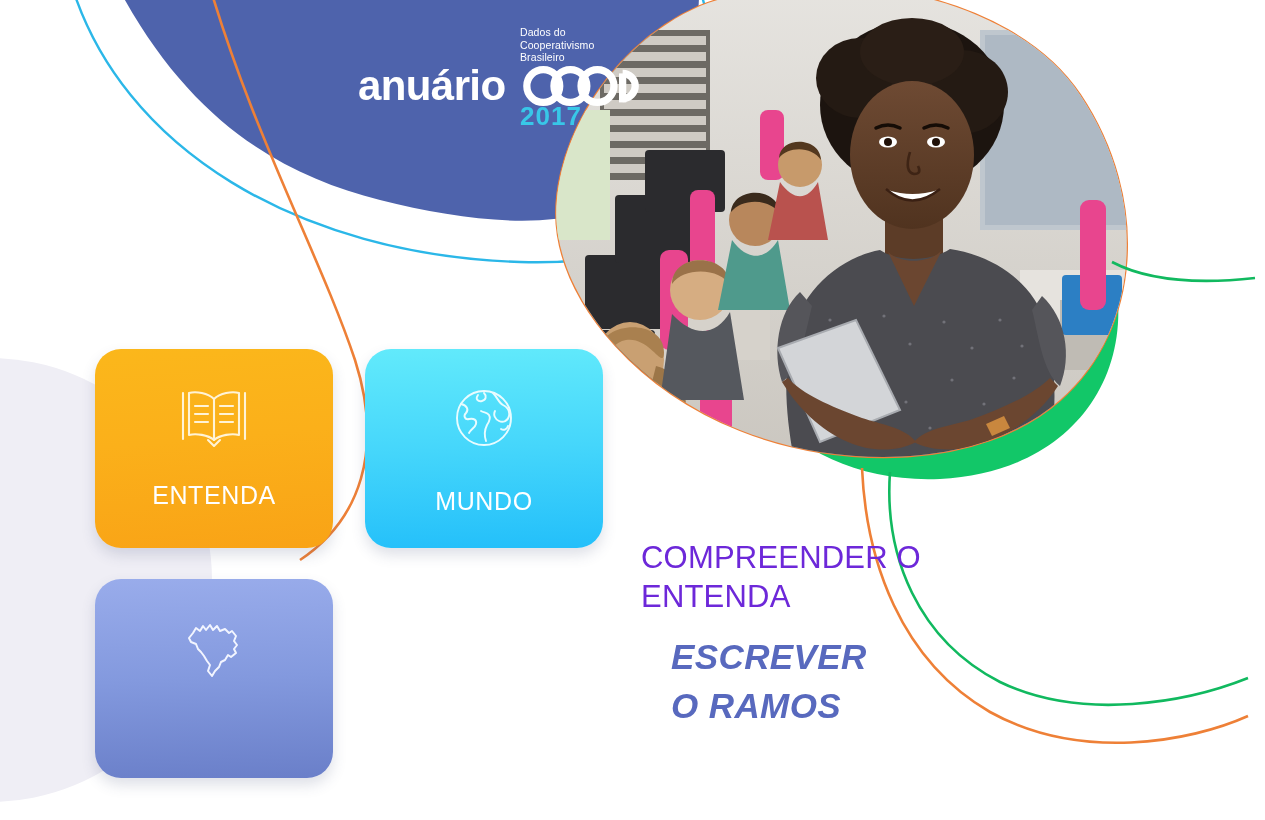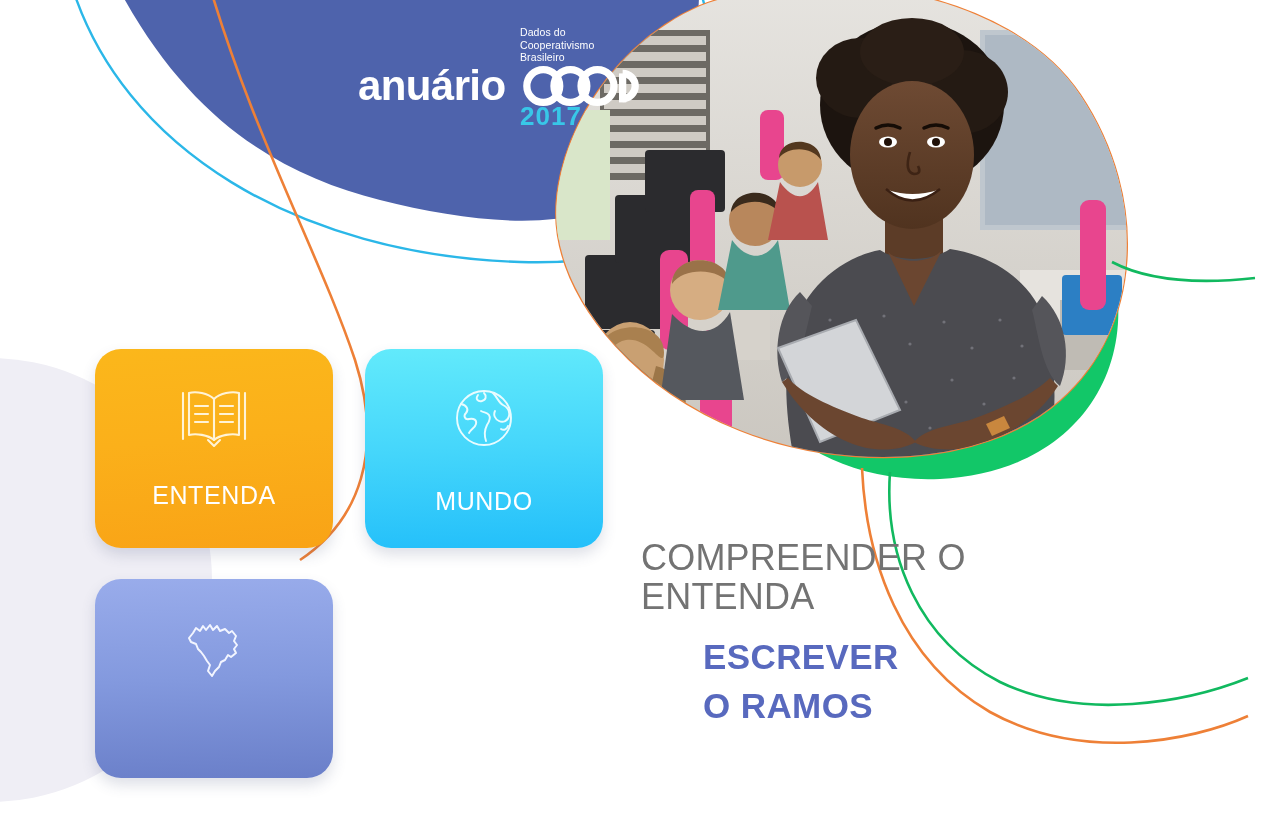--- a/index.html
+++ b/index.html
@@ -124,34 +124,35 @@
   }
 
   
   .headline {
     position: absolute;
     left: 641px; top: 538px;
     width: 420px;
     z-index: 5;
   }
   .headline-light {
-    font-size: 36px;
+    font-size: 31px;
     line-height: 39px;
-    color: #737373;
+    color: #6d28d9;
     font-weight: 400;
     letter-spacing: .2px;
   }
   .headline-bold {
     margin-top: 16px;
-    margin-left: 62px;
+    margin-left: 30px;
     font-size: 35px;
     line-height: 49px;
     color: #5869BE;
     font-weight: 700;
     letter-spacing: .4px;
+    font-style: italic;
   }
 </style>
 </head>
 <body>
 
 <div id="stage">
 
   <svg class="bg-svg" viewBox="0 0 1265 820">
     <defs>
       <clipPath id="photoClip">

